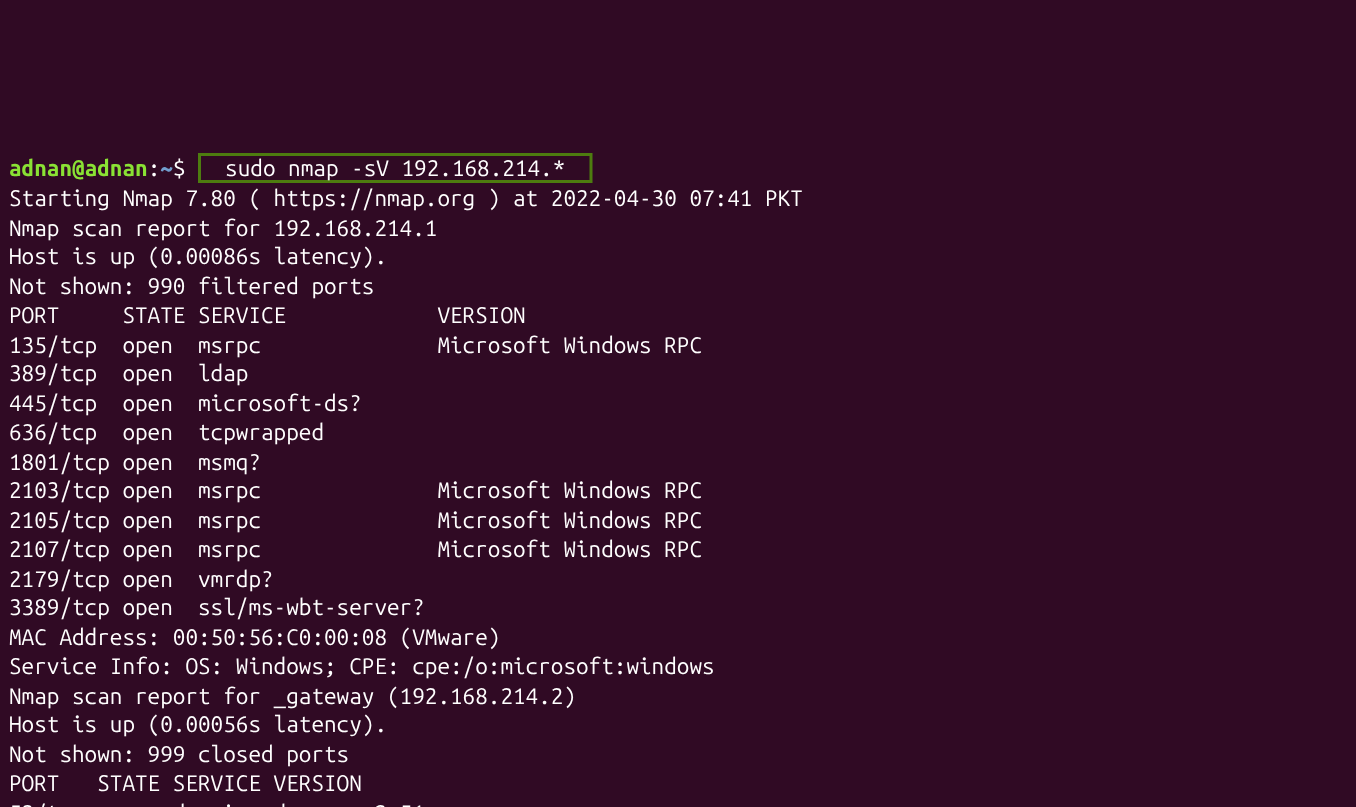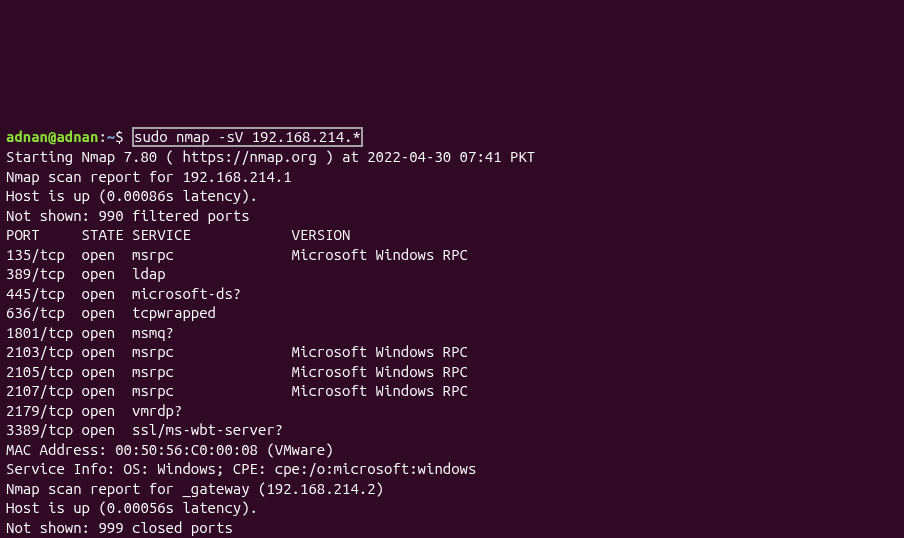--- a/index.html
+++ b/index.html
@@ -17,25 +17,24 @@
       width: 904px;
       height: 538px;
       overflow: hidden;
       white-space: pre;
     }
     .prompt-user { color: #8ae234; font-weight: bold; }
     .prompt-host { color: #8ae234; font-weight: bold; }
     .prompt-path { color: #729fcf; font-weight: bold; }
     .prompt-dollar { color: #ffffff; }
     .cmd-highlight {
-      border: 2px solid #a3a3a3;
-      padding: 0 0;
+      border: 2px solid #4d7c0f;
+      padding: 0 16px;
       display: inline-block;
       line-height: 1.1;
-      margin-top: 25px;
     }
     .line { display: block; }
   </style>
 </head>
 <body>
 
 
 
 <span class="line">                                                           </span><span class="line"><span class="prompt-user">adnan</span><span class="prompt-user">@</span><span class="prompt-host">adnan</span><span>:</span><span class="prompt-path">~</span><span class="prompt-dollar">$ </span><span class="cmd-highlight">sudo nmap -sV 192.168.214.*</span></span><span class="line">Starting Nmap 7.80 ( https://nmap.org ) at 2022-04-30 07:41 PKT</span><span class="line">Nmap scan report for 192.168.214.1</span><span class="line">Host is up (0.00086s latency).</span><span class="line">Not shown: 990 filtered ports</span><span class="line">PORT     STATE SERVICE            VERSION</span><span class="line">135/tcp  open  msrpc              Microsoft Windows RPC</span><span class="line">389/tcp  open  ldap</span><span class="line">445/tcp  open  microsoft-ds?</span><span class="line">636/tcp  open  tcpwrapped</span><span class="line">1801/tcp open  msmq?</span><span class="line">2103/tcp open  msrpc              Microsoft Windows RPC</span><span class="line">2105/tcp open  msrpc              Microsoft Windows RPC</span><span class="line">2107/tcp open  msrpc              Microsoft Windows RPC</span><span class="line">2179/tcp open  vmrdp?</span><span class="line">3389/tcp open  ssl/ms-wbt-server?</span><span class="line">MAC Address: 00:50:56:C0:00:08 (VMware)</span><span class="line">Service Info: OS: Windows; CPE: cpe:/o:microsoft:windows</span><span class="line"></span><span class="line">Nmap scan report for _gateway (192.168.214.2)</span><span class="line">Host is up (0.00056s latency).</span><span class="line">Not shown: 999 closed ports</span><span class="line">PORT   STATE SERVICE VERSION</span><span class="line">53/tcp open  domain  dnsmasq 2.51</span><span class="line"></span>
 

